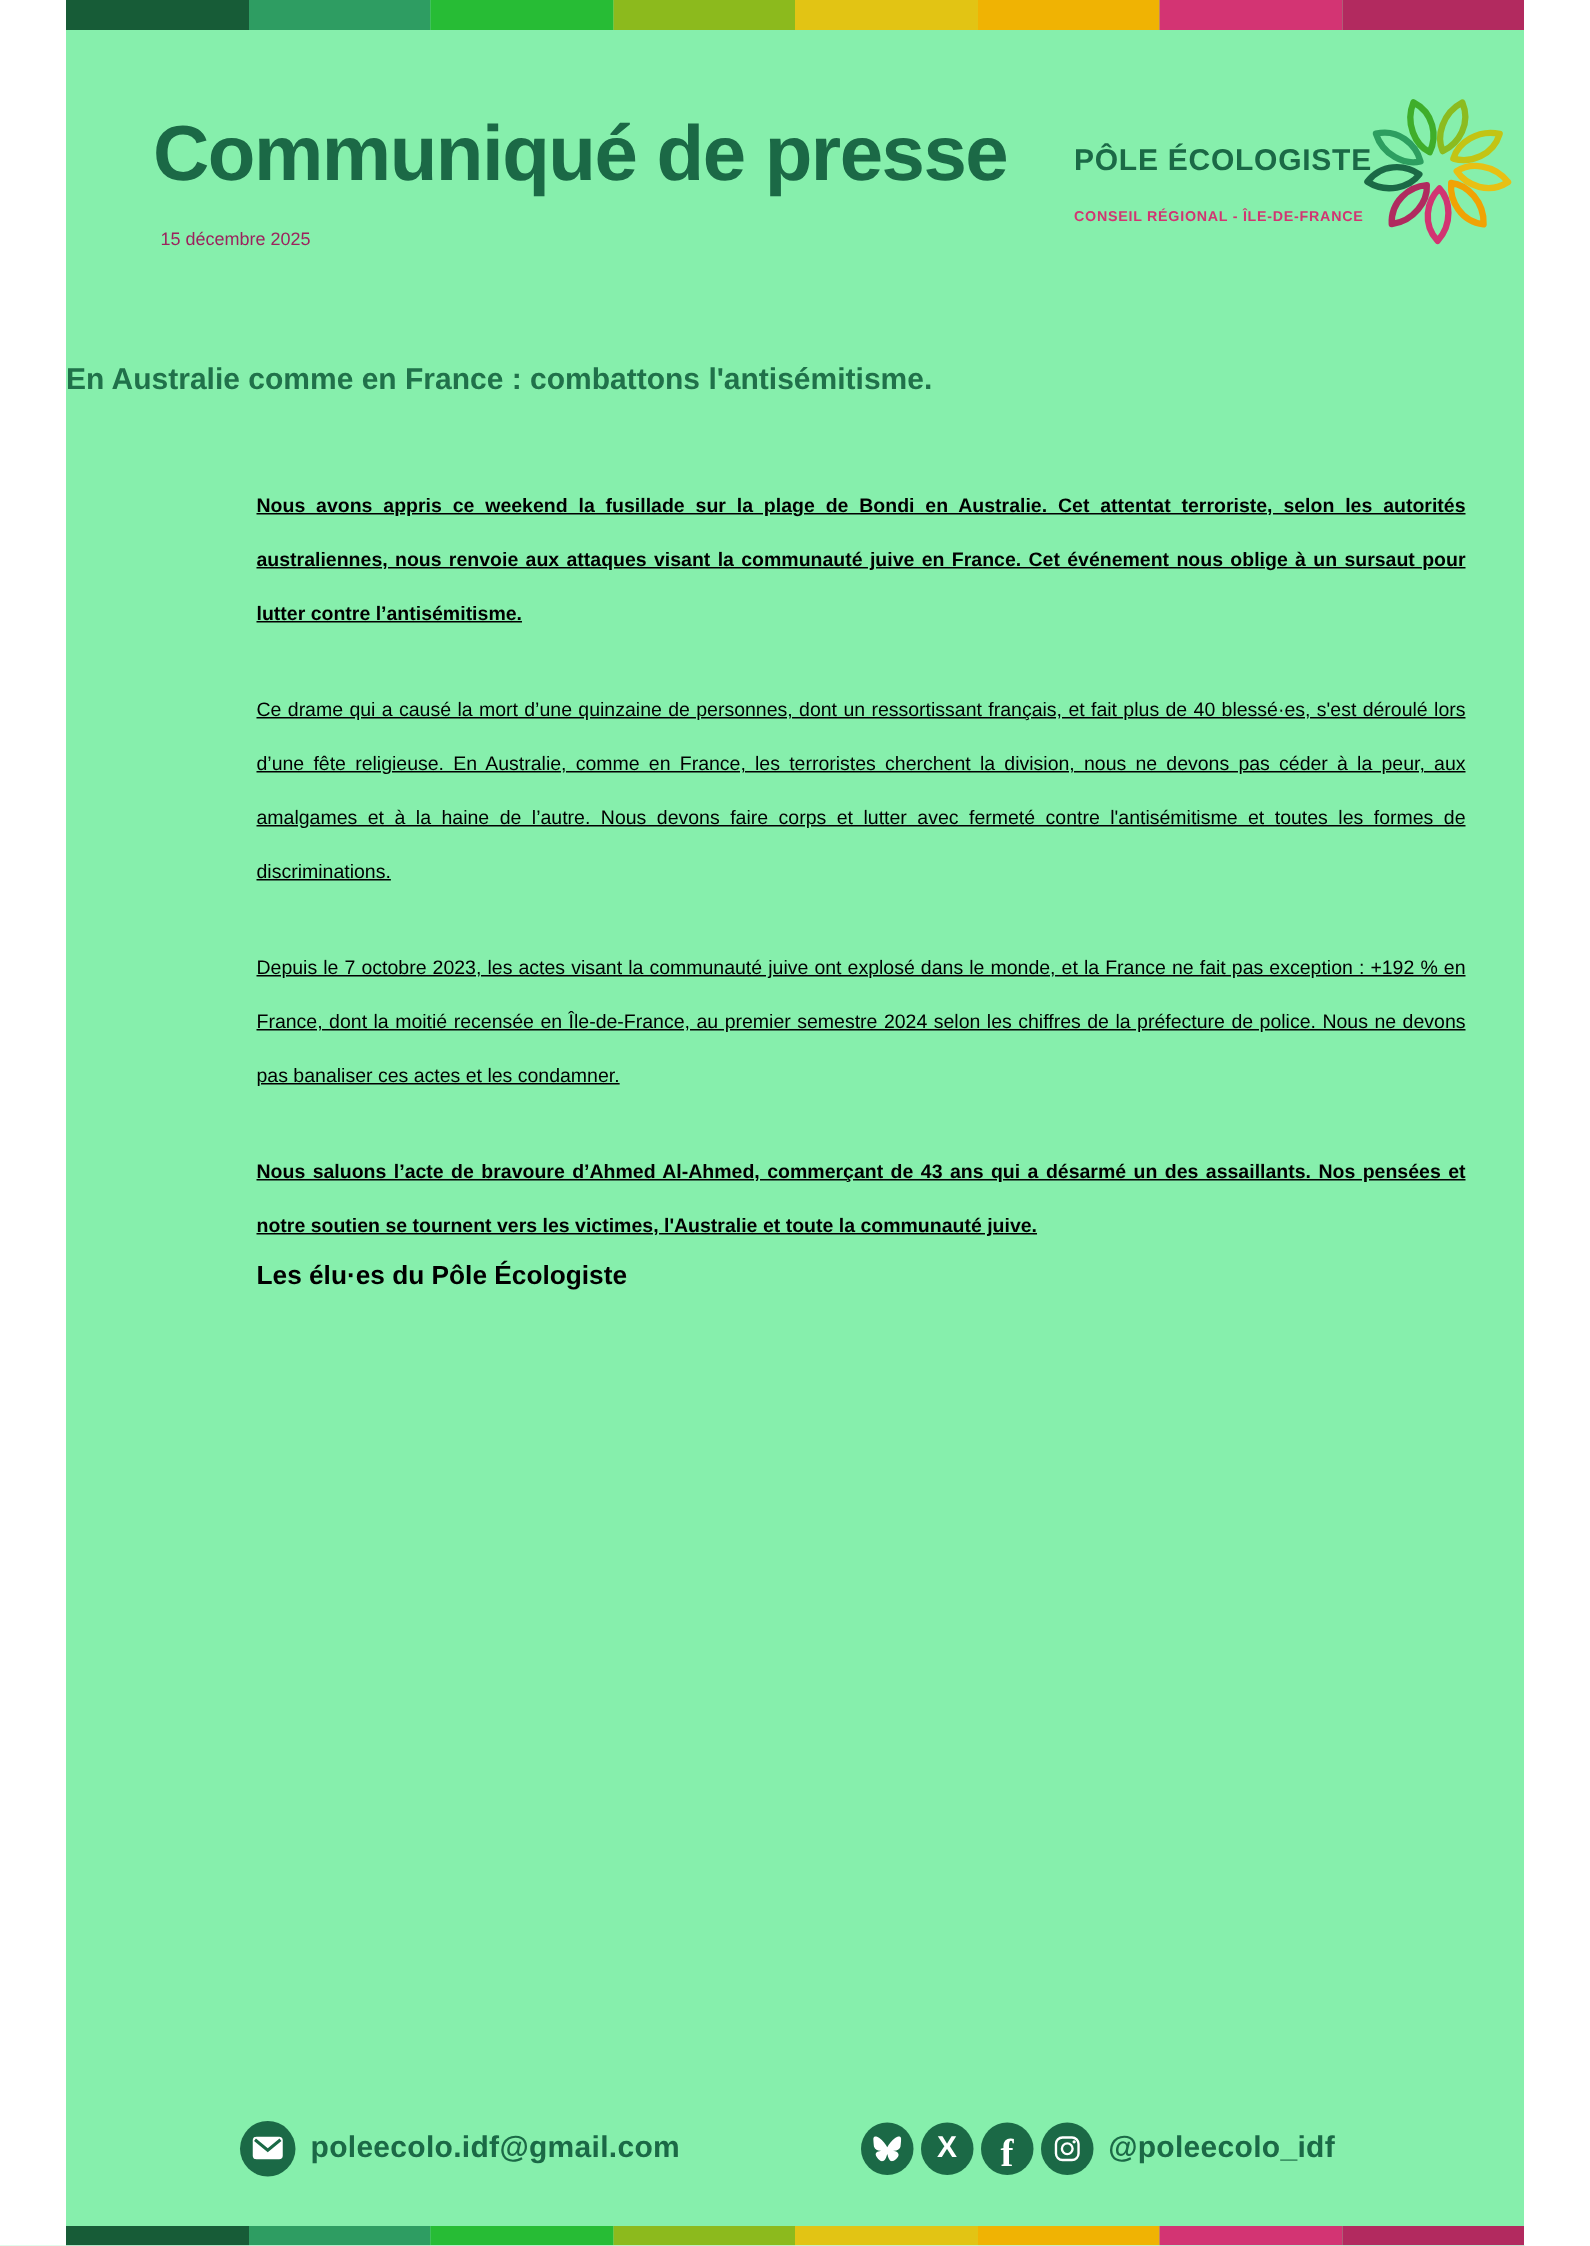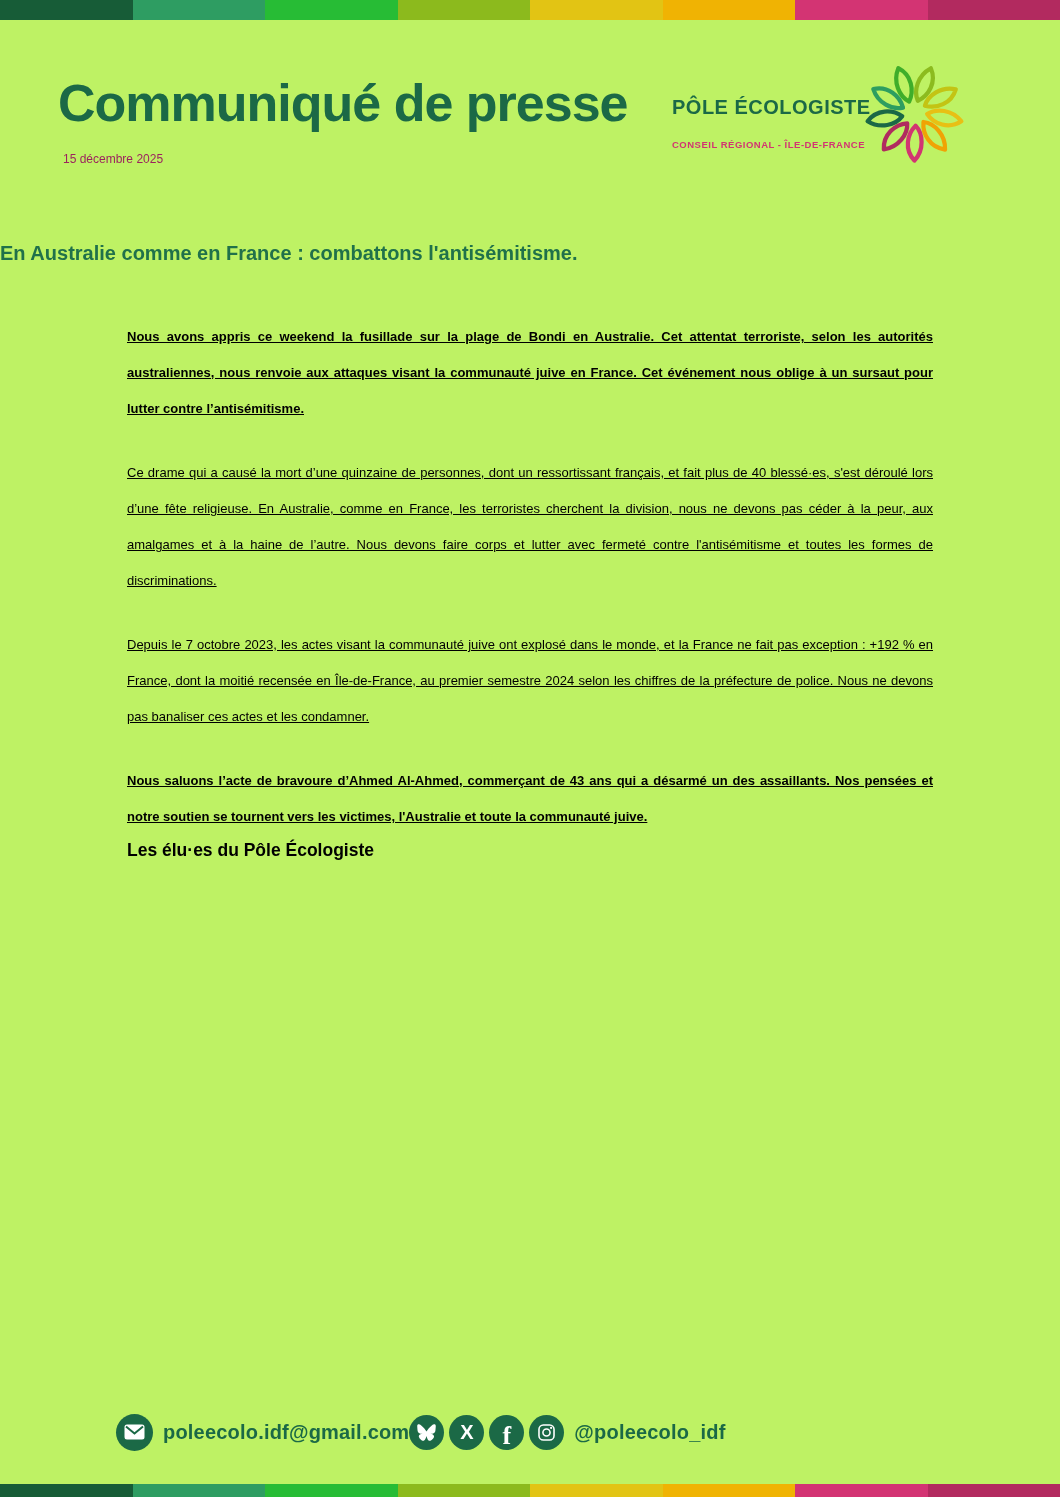--- a/index.html
+++ b/index.html
@@ -1,20 +1,20 @@
 <!DOCTYPE html>
 <html><head>
 <meta charset="utf-8">
 <style>
   * { margin:0; padding:0; box-sizing:border-box; }
   html,body { background:#ffffff; }
   .page {
     position:relative;
-    width:1060px; height:1497px;
-    background:#bef264;
+    width:972px; height:1497px;
+    background:#86efac;
     font-family:"Liberation Sans", sans-serif;
     overflow:hidden;
     margin:0 auto;
   }
   
   .stripe { position:absolute; left:0; right:0; display:flex; }
   .stripe-top { top:0; height:20px; }
   .stripe-bottom { bottom:0; height:13px; }
   .stripe-seg { flex:1 1 0; }
 
@@ -57,21 +57,21 @@
   .content p { margin:0 0 28px 0; }
   .content p.bold { font-weight:700; }
   .signature {
     position:absolute; top:840px; left:127px; width:806px;
     text-align:left; font-size:17.5px; font-weight:700; color:#000000;
   }
 
   
   .footer {
     position:absolute; top:1410px; left:116px; right:126px; height:44px;
-    display:flex; align-items:center; justify-content:flex-start;
+    display:flex; align-items:center; justify-content:space-between;
   }
   .footer-group { display:flex; align-items:center; gap:10px; }
   .icon-circle {
     width:35px; height:35px; border-radius:50%;
     background:#1B6946; color:#ffffff;
     display:flex; align-items:center; justify-content:center;
     flex:0 0 auto;
   }
   .icon-circle.email-circle { width:37px; height:37px; }
   .social-icons { display:flex; align-items:center; gap:5px; }

